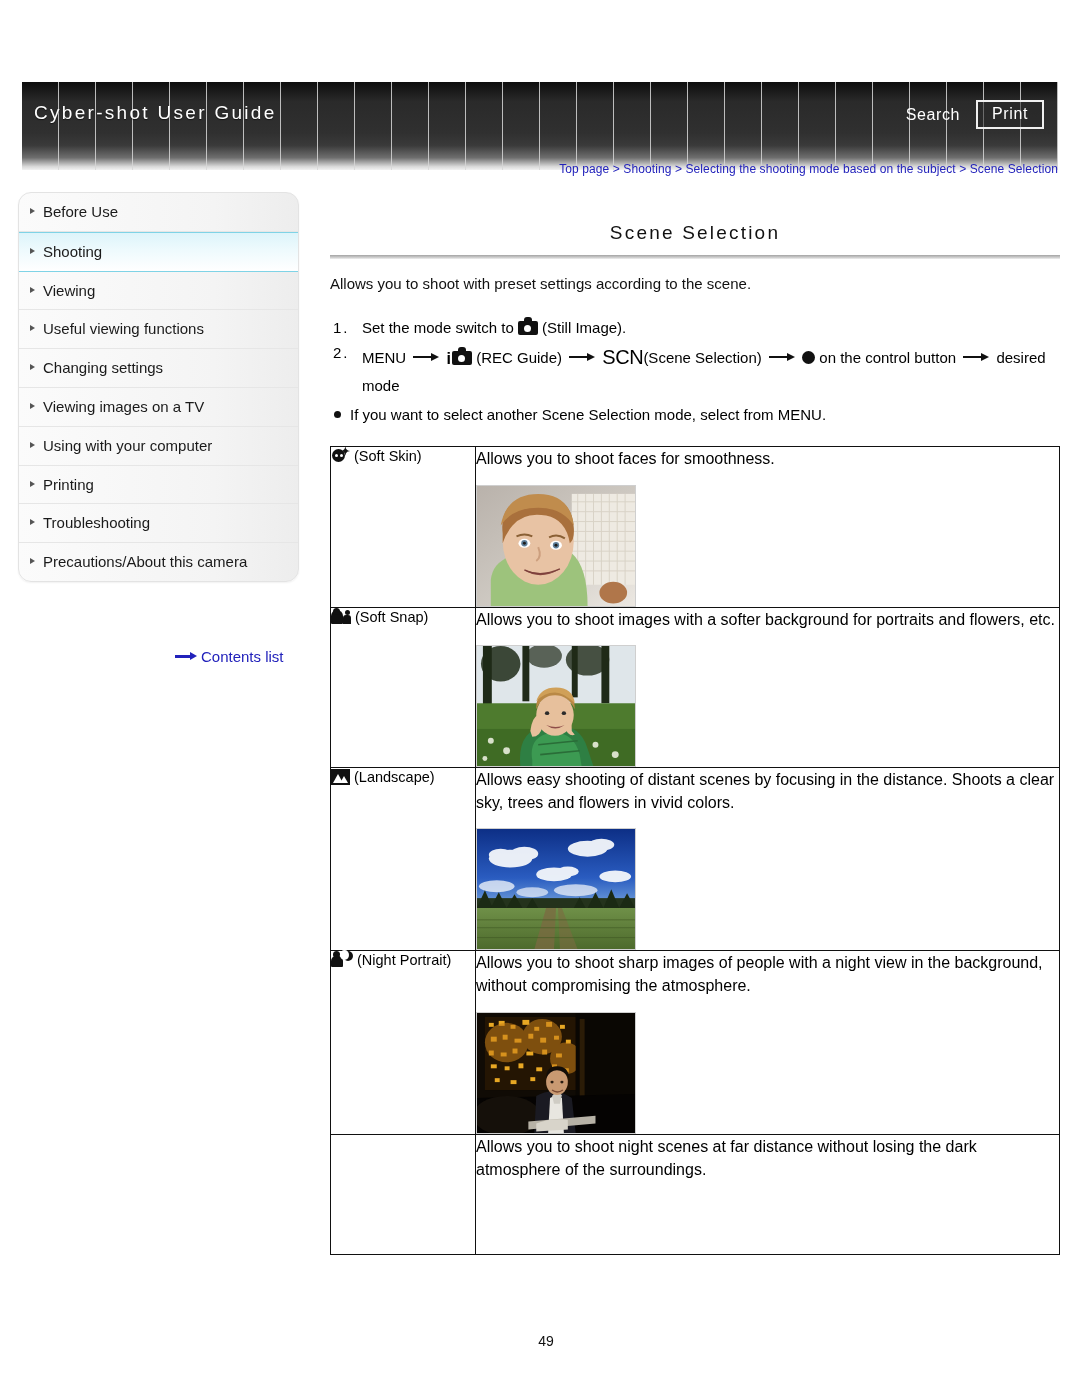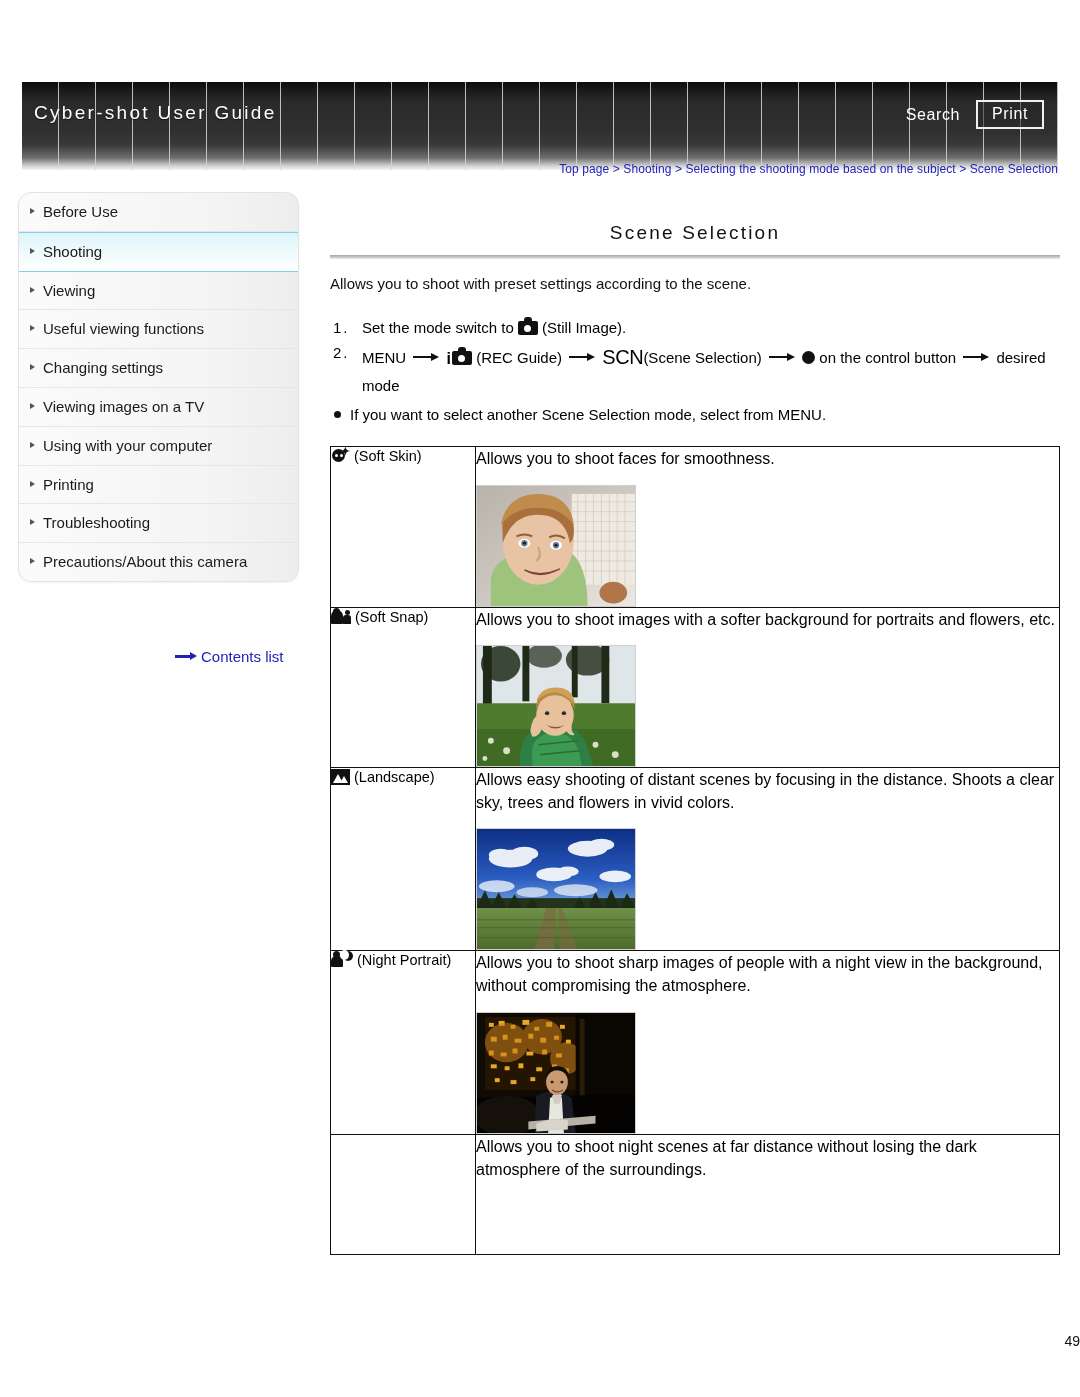--- a/index.html
+++ b/index.html
@@ -282,21 +282,21 @@
   .ic-night .head { position:absolute; left:2px; top:0px; width:7px; height:7px; border-radius:50%; background:#111; }
   .ic-night .moon { position:absolute; right:0px; top:0px; width:10px; height:10px; border-radius:50%;
                     background:#111; }
   .ic-night .moon::after { content:""; position:absolute; left:-3px; top:-1px; width:9px; height:10px;
                     border-radius:50%; background:#fff; }
 
   .page-num {
     position: absolute;
     left: 12px; right: 0;
     top: 1333px;
-    text-align: right;
+    text-align: center;
     font-size: 14px;
     color: #111;
   }
 
   
   .ph { position:absolute; inset:0; }
 </style>
 </head>
 <body>
 

